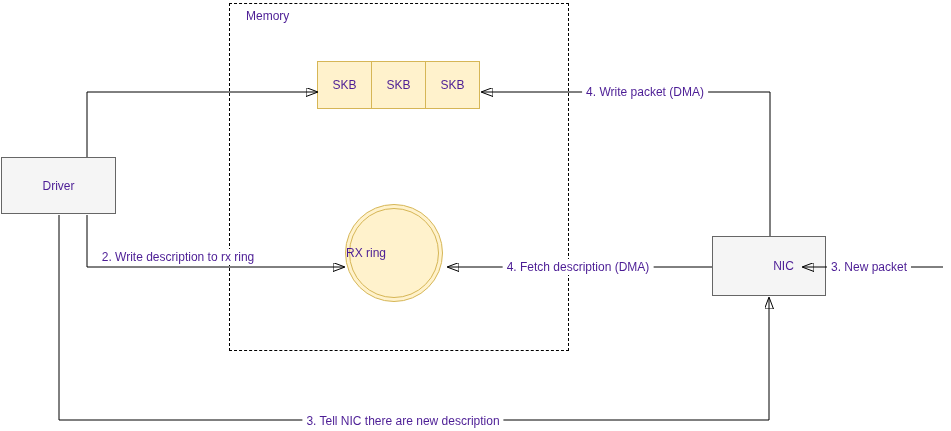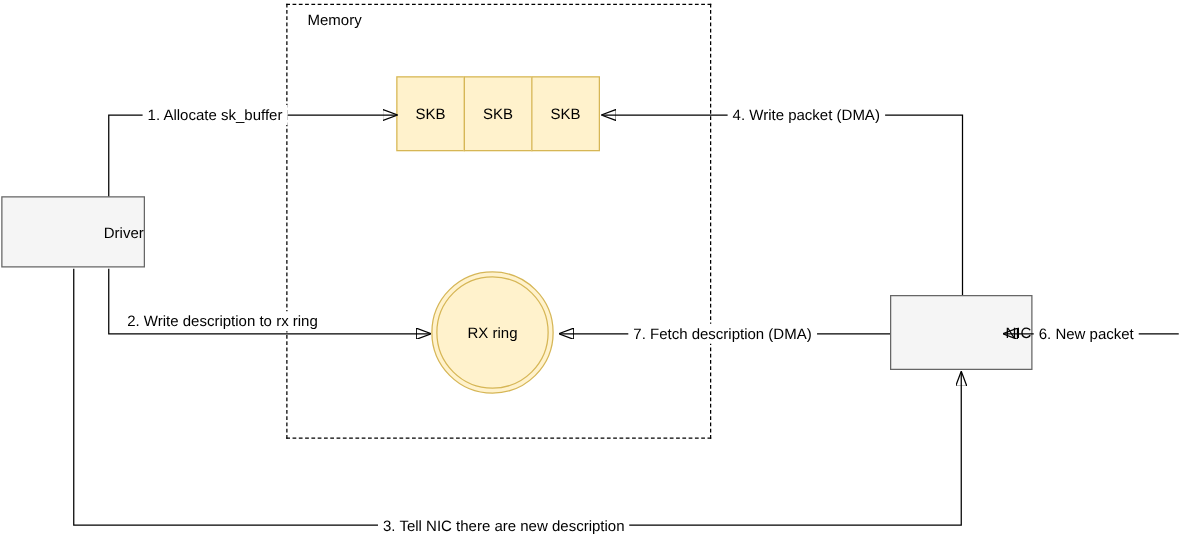--- a/index.html
+++ b/index.html
@@ -10,66 +10,66 @@
     --line-color:#000000;
     --bg:#FFFFFF;
   }
   html,body{margin:0;padding:0;background:var(--bg);}
   #canvas{
     position:relative;
     width:951px;height:431px;
     background:var(--bg);
     font-family:"Liberation Sans", sans-serif;
     font-size:12px;
-    color:#000000;
+    color:#4c1d95;
     overflow:hidden;
   }
   
   .memory-box{
     position:absolute;left:229px;top:3px;width:340px;height:348px;
     border:1px dashed var(--line-color);
     box-sizing:border-box;
     z-index:1;
   }
   .memory-label{
     position:absolute;left:16px;top:5px;
     font-size:12px;
   }
   .node{
     position:absolute;
     background:var(--node-fill);
     border:1px solid var(--node-stroke);
     box-sizing:border-box;
-    display:flex;align-items:center;justify-content:flex-end;
+    display:flex;align-items:center;justify-content:center;
     z-index:1;
   }
   .node.driver{left:1px;top:157px;width:115px;height:57px;}
   .node.nic{left:712px;top:236px;width:114px;height:60px;padding-left:29px;}
   
   .skb-row{
     position:absolute;left:317px;top:61px;
     display:flex;
     z-index:1;
   }
   .skb-box{
-    width:55px;height:60px;
+    width:55px;height:48px;
     background:var(--buffer-fill);
     border:1px solid var(--buffer-stroke);
     box-sizing:border-box;
     display:flex;align-items:center;justify-content:center;
   }
   .skb-box + .skb-box{margin-left:-1px;}
   
   .rx-ring{
-    position:absolute;left:345px;top:217px;width:98px;height:98px;
+    position:absolute;left:345px;top:204px;width:98px;height:98px;
     background:var(--buffer-fill);
     border:1px solid var(--buffer-stroke);
     border-radius:50%;
     box-sizing:border-box;
-    display:flex;align-items:center;justify-content:center;
+    display:flex;align-items:center;justify-content:flex-start;
     z-index:1;
   }
   .rx-ring-inner{
     position:absolute;left:3px;top:3px;right:3px;bottom:3px;
     border:1px solid var(--buffer-stroke);
     border-radius:50%;
   }
   .rx-ring-label{position:relative;}
   
   svg.edges{
@@ -136,20 +136,19 @@
       </marker>
     </defs>
     <path d="M87,157 L87,92 L317,92" marker-end="url(#arrow)"></path>
     <path d="M87,215 L87,267 L344,267" marker-end="url(#arrow)"></path>
     <path d="M59,215 L59,420 L769,420 L769,298" marker-end="url(#arrow)"></path>
     <path d="M712,267 L448,267" marker-end="url(#arrow)"></path>
     <path d="M943,267 L803,267" marker-end="url(#arrow)"></path>
     <path d="M770,236 L770,92 L482,92" marker-end="url(#arrow)"></path>
   </svg>
 
-  <span class="edge-label el-1">1. Allocate sk_buffer</span>
   <span class="edge-label el-2">2. Write description to rx ring</span>
   <span class="edge-label el-3">3. Tell NIC there are new description</span>
-  <span class="edge-label el-4">7. Fetch description (DMA)</span>
-  <span class="edge-label el-5">6. New packet</span>
+  <span class="edge-label el-4">4. Fetch description (DMA)</span>
+  <span class="edge-label el-5">3. New packet</span>
   <span class="edge-label el-6">4. Write packet (DMA)</span>
 
 </div>
 
 </body></html>

